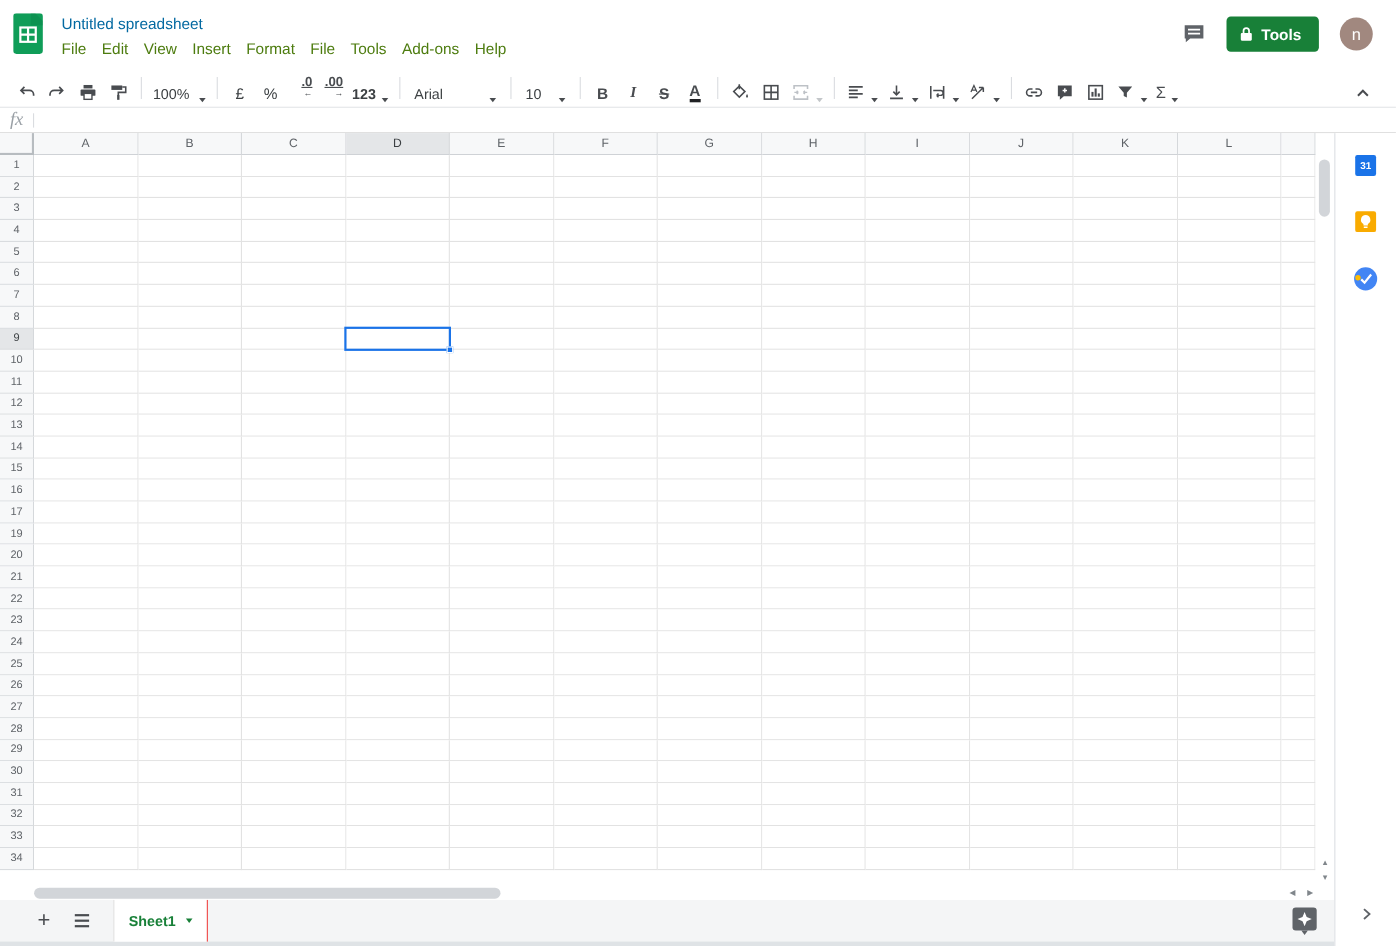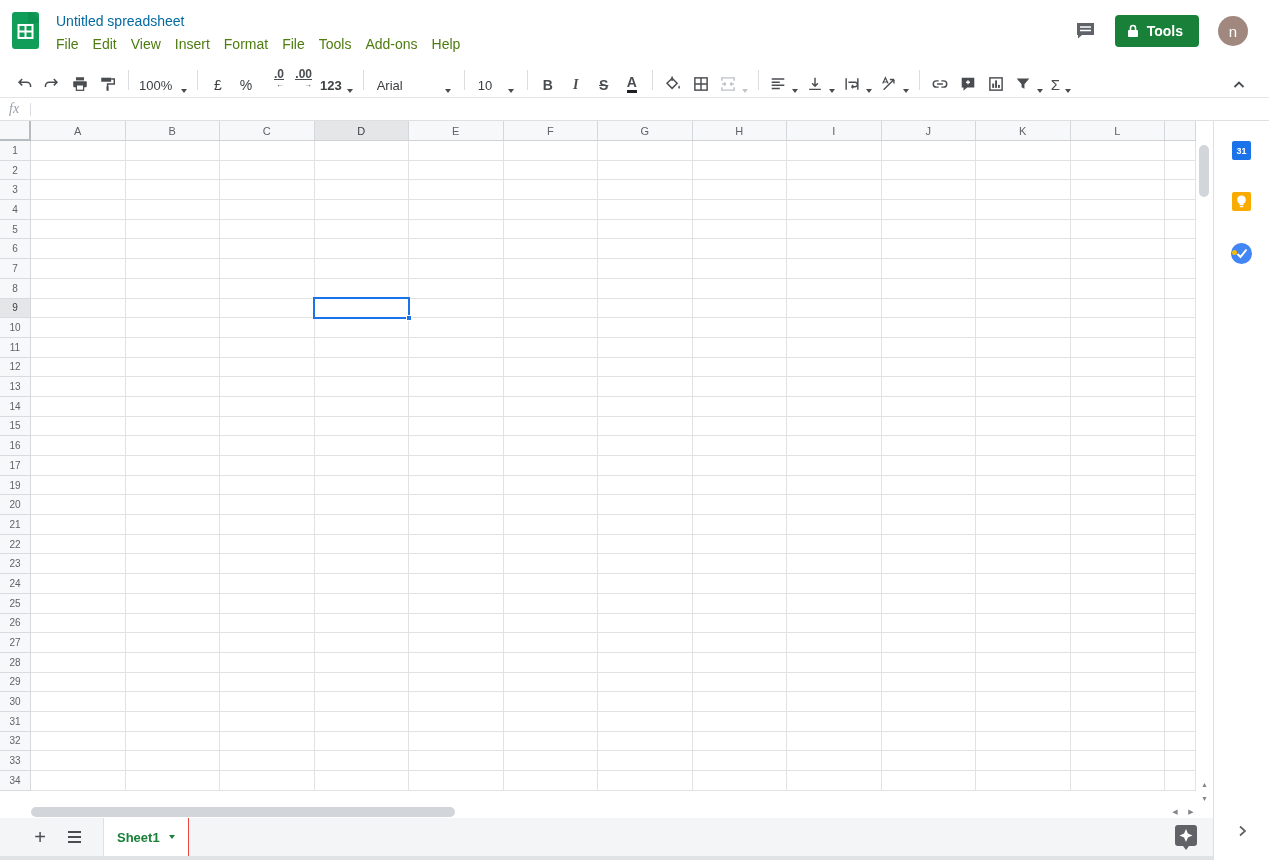--- a/index.html
+++ b/index.html
@@ -39,21 +39,21 @@
   .b-label { font-size:14px; font-weight:700; }
   .i-label { font-size:14px; font-style:italic; font-family:"Liberation Serif",serif; font-weight:700; }
   .s-label { font-size:14px; font-weight:700; text-decoration:line-through; }
   .a-label { font-size:14px; font-weight:700; border-bottom:3px solid #202124; line-height:15px; }
   .sigma { font-size:15px; font-weight:400; }
   .collapse-btn { margin-left:auto; }
   .disabled svg path, .disabled svg rect { stroke:#bdc1c6 !important; }
 
   
   .formula-bar { height:23px; border-bottom:1px solid #e0e0e0; display:flex; align-items:center; flex:none; }
-  .fx { width:30px; text-align:left; padding-left:9px; font-family:"Liberation Serif",serif; font-style:italic; font-size:14px; color:#9aa0a6; }
+  .fx { width:30px; text-align:left; padding-left:9px; font-family:"Liberation Serif",serif; font-style:italic; font-size:17px; color:#9aa0a6; }
   .fx-div { width:1px; height:13px; background:#dadce0; }
   .formula-input { flex:1; height:100%; font-size:13px; padding-left:8px; outline:none; }
 
   
   .main { flex:1; display:flex; min-height:0; }
   .sheet-area { width:1213px; position:relative; display:flex; flex-direction:column; }
   .grid { width:1196px; height:685px; overflow:hidden; position:relative; flex:none; }
   .ch-row { display:flex; height:20px; }
   .corner { width:31px; height:20px; background:#f7f8f9; border-right:2px solid #b7bcc0; border-bottom:2px solid #b7bcc0; flex:none; cursor:pointer; }
   .col-h { width:94.5px; height:20px; background:#f7f8f9; border-right:1px solid #d5d8db; border-bottom:1px solid #cfd2d6; font-size:11px; color:#5f6368; display:flex; align-items:center; justify-content:center; flex:none; cursor:pointer; }

